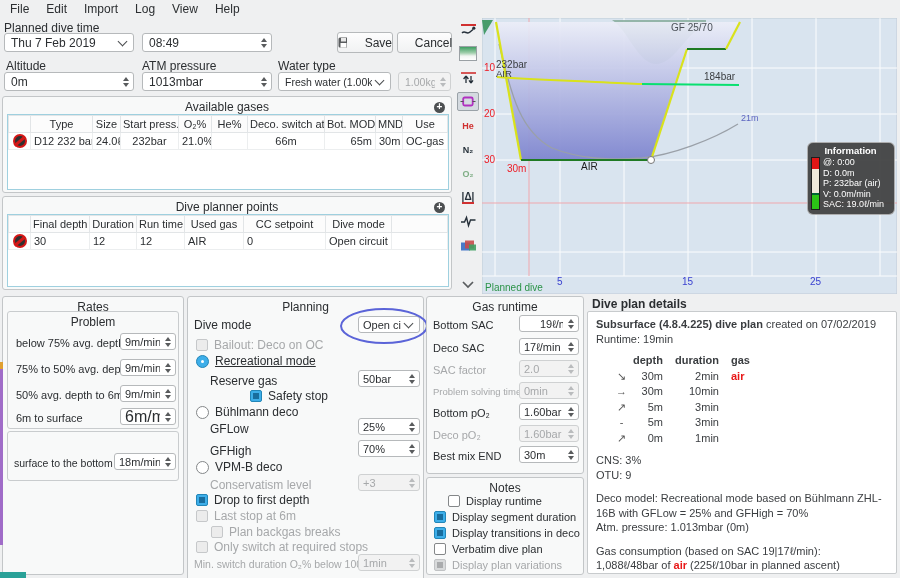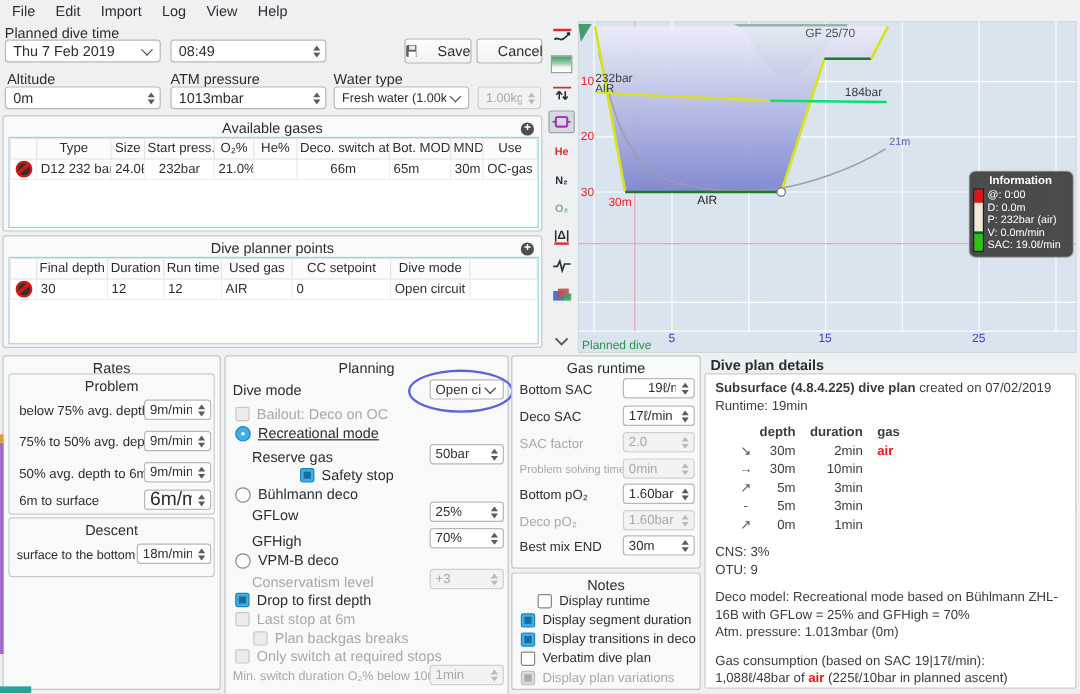--- a/index.html
+++ b/index.html
@@ -167,21 +167,21 @@
           <th>Use</th>
         </tr>
         <tr>
           <td style="text-align:center"><span class="del"></span></td>
           <td>D12 232 bar</td>
           <td style="text-align:right">24.0ℓ</td>
           <td style="text-align:center">232bar</td>
           <td style="text-align:center">21.0%</td>
           <td style="text-align:center"></td>
           <td style="text-align:center">66m</td>
-          <td style="text-align:left">65m</td>
+          <td style="text-align:right">65m</td>
           <td style="text-align:center">30m</td>
           <td>OC-gas</td>
         </tr>
       </tbody>
         </table>
     </div>
   </div>
 
   <div class="gbox" style="left:2px;top:196px;width:450px;height:94px">
     <div class="gtitle">Dive planner points</div>
@@ -395,21 +395,20 @@
       <div class="flabel rlabel" style="left:8px;top:100px">6m to surface</div>
       <div class="field" style="left:112px;top:96px;width:56px;height:17px;padding-left:4px">
           <span class="val" style="font-size:16px">6m/min</span>
           <span class="spin">
             <b class="up"></b>
             <b class="dn"></b>
           </span>
         </div>
     </div>
     <div class="gbox2" style="left:4px;top:134px;width:172px;height:50px">
-      <div class="gtitle">Descent</div>
       <div class="flabel" style="left:6px;top:25px;font-size:10.5px">surface to the bottom</div>
       <div class="field" style="left:106px;top:21px;width:62px;height:17px;padding-left:4px">
           <span class="val" style="font-size:11px">18m/min</span>
           <span class="spin">
             <b class="up"></b>
             <b class="dn"></b>
           </span>
         </div>
     </div>
   </div>

